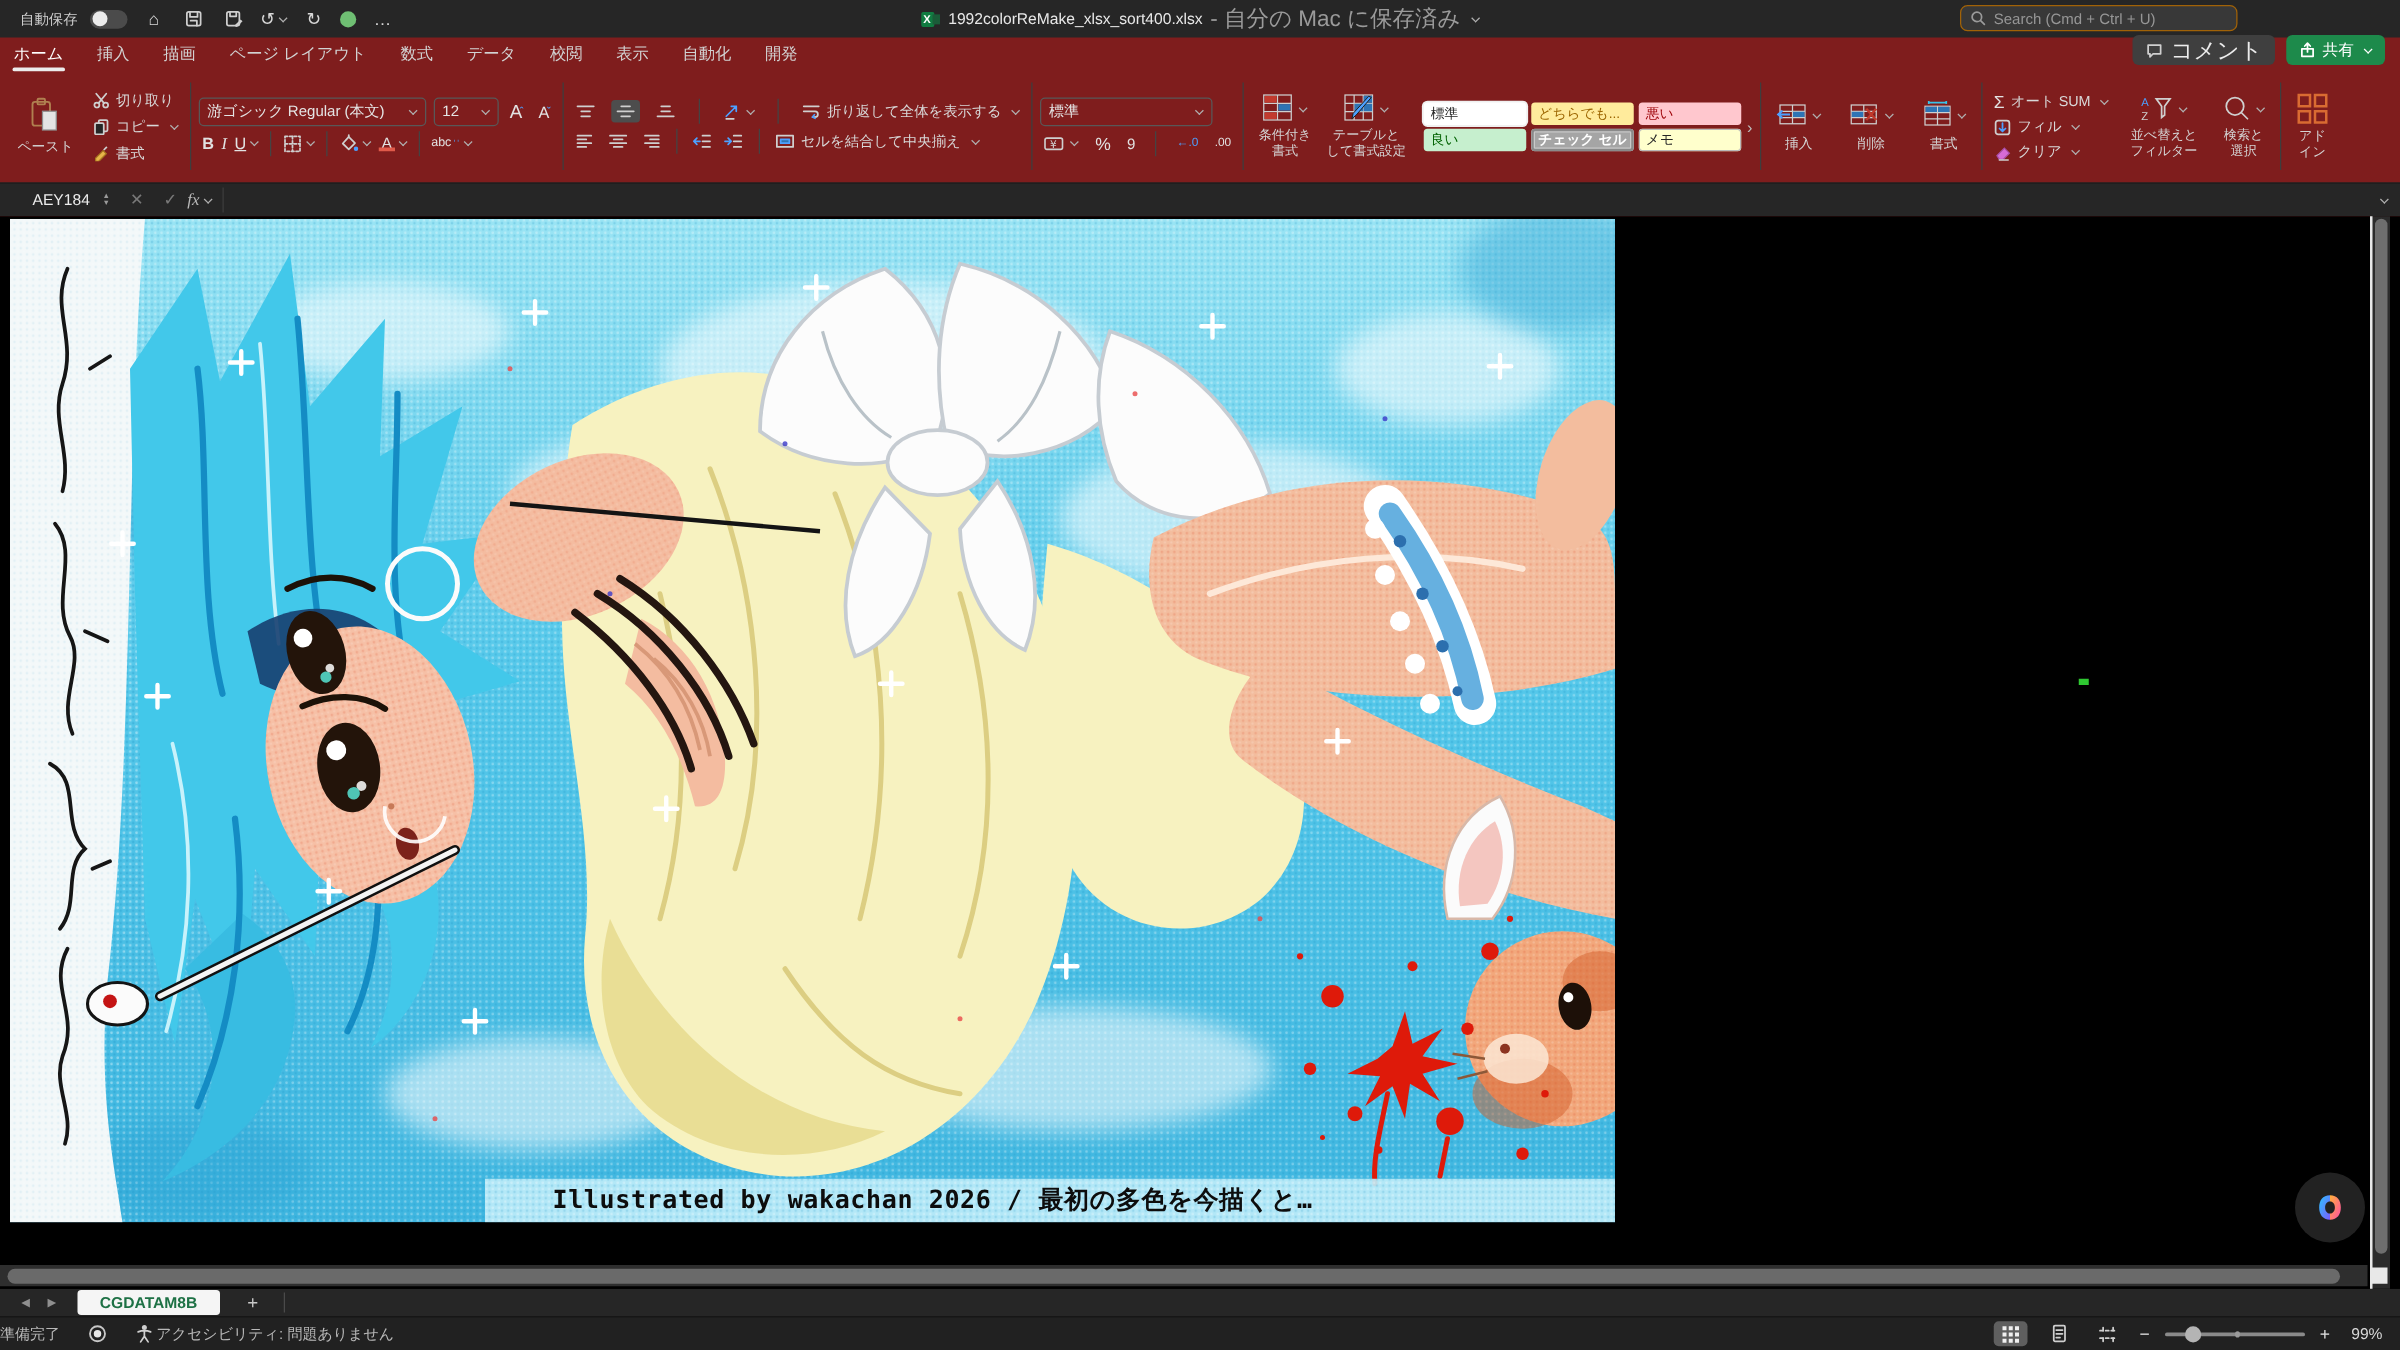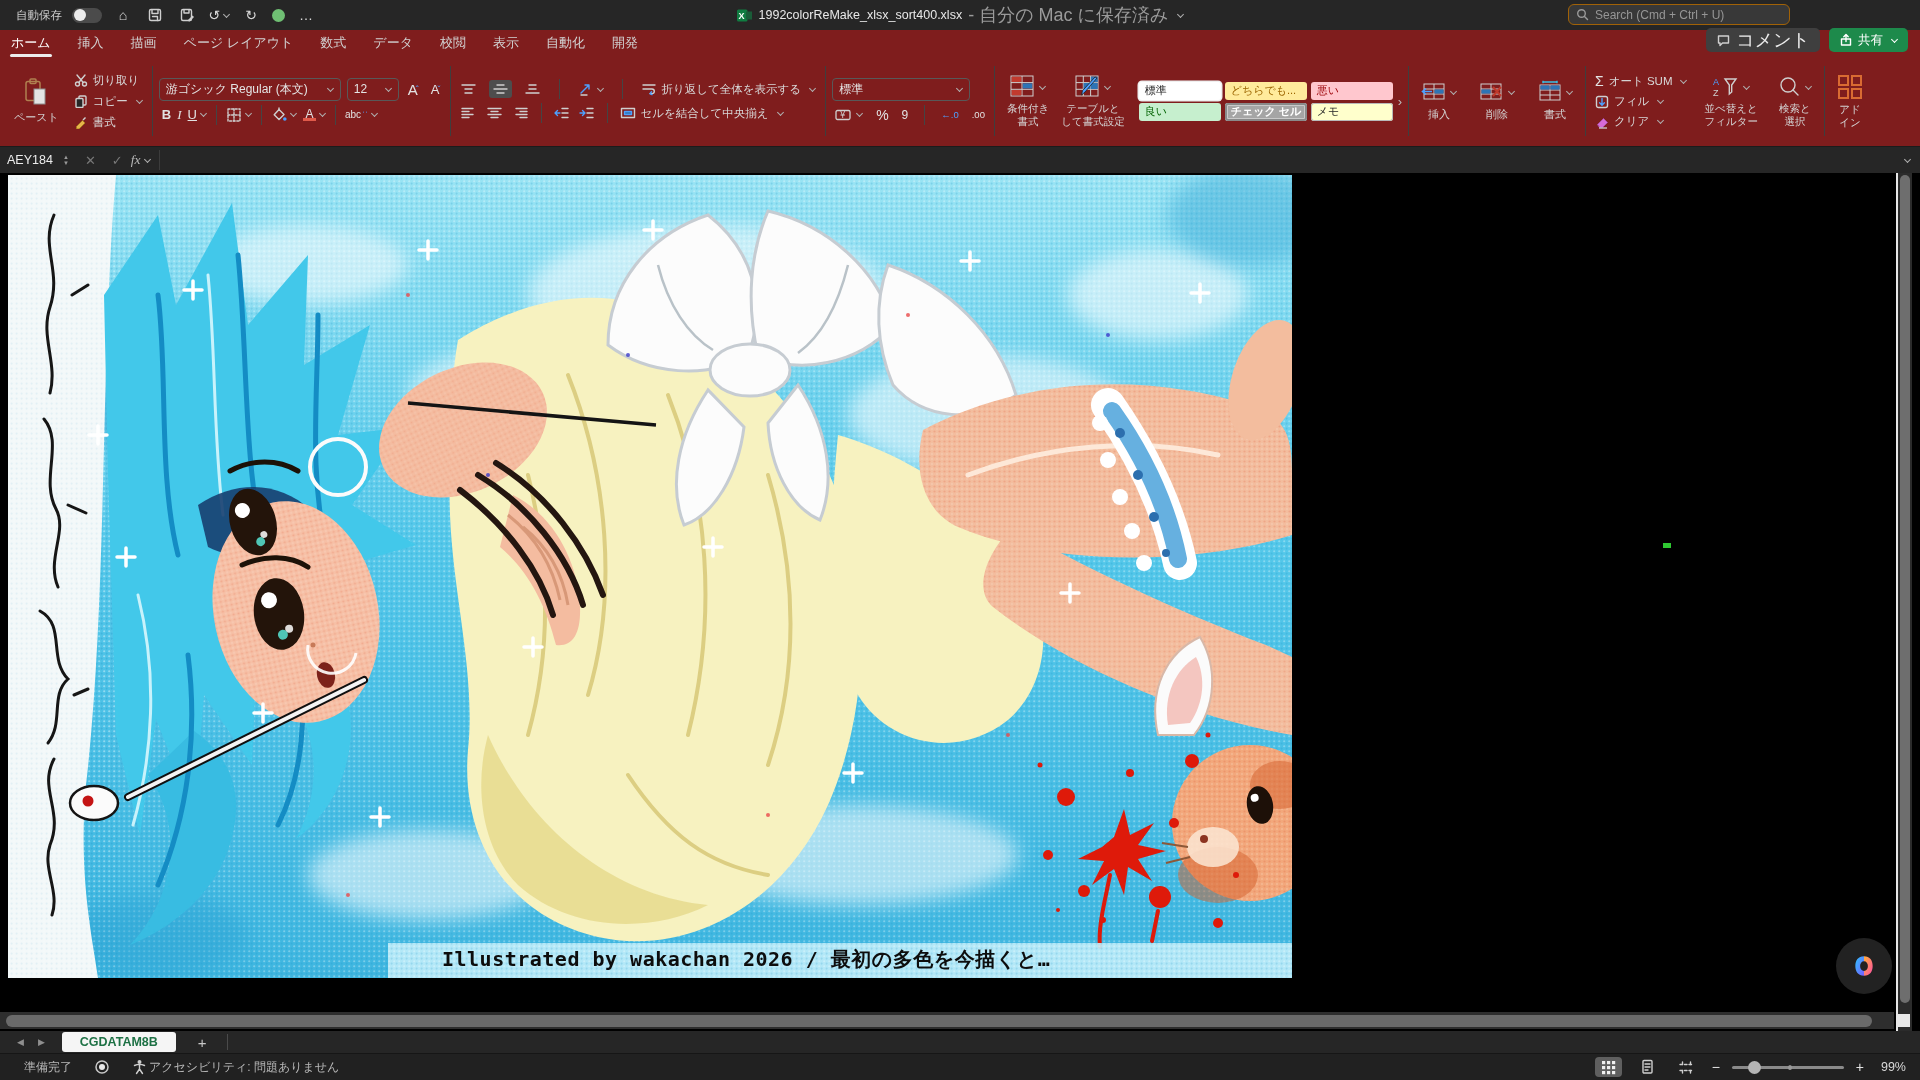--- a/index.html
+++ b/index.html
@@ -52,21 +52,21 @@
 .chip{width:82px;height:18px;border-radius:3px;font-size:11px;display:flex;align-items:center;padding:0 6px;white-space:nowrap;overflow:hidden}
 .chip.c0{background:#fff;color:#262626;box-shadow:0 0 0 1.5px #f0f0f0}
 .chip.c1{background:#ffeb9c;color:#9c6500}
 .chip.c2{background:#ffc7ce;color:#9c0006}
 .chip.c3{background:#c6efce;color:#006100}
 .chip.c4{background:#a5a5a5;color:#fff;box-shadow:inset 0 0 0 2px #8a8a8a,inset 0 0 0 3px #c9c9c9;font-weight:bold}
 .chip.c5{background:#ffffcc;color:#262626;box-shadow:inset 0 0 0 1px #b9b9b9}
 .gal{display:grid;grid-template-columns:repeat(3,auto);gap:3px 4px;margin-left:8px}
 .galarrow{color:#bdbdbd;font-size:13px;margin-left:5px}
 
-#fbar{height:27px;display:flex;align-items:center;flex:none;background:#262626;border-top:1px solid #1c1c1c;padding-left:5px}
+#fbar{height:27px;display:flex;align-items:center;flex:none;background:#262626;border-top:1px solid #1c1c1c;padding-left:24px}
 .namebox{width:58px;font-size:12.5px;color:#ececec;padding-left:2px}
 .stepper{display:flex;flex-direction:column;gap:1px;color:#9a9a9a;font-size:6px;line-height:5px;margin-right:8px}
 .fbic{color:#787878;font-size:13px;margin:0 8px}
 .fx{font-family:"Liberation Serif",serif;font-style:italic;color:#b8b8b8;font-size:13.5px}
 .finput{flex:1;height:20px;margin:0 6px 0 8px;border-left:1px solid #3c3c3c}
 
 #canvas{height:858px;position:relative;background:#000;flex:none}
 #artwork{position:absolute;left:8px;top:2px;width:1284px;height:803px;overflow:hidden}
 #artwork svg{display:block;width:100%;height:100%}
 #caption{position:absolute;left:434px;top:771px;width:850px;font-family:"DejaVu Sans Mono",monospace;font-size:20px;font-weight:600;color:#0d0d0d;letter-spacing:.5px;white-space:nowrap}
@@ -78,21 +78,21 @@
 #hthumb{margin-left:6px;width:1866px;height:12px;background:#6a6a6a;border-radius:6px}
 #hcorner{position:absolute;right:2px;top:2px;width:14px;height:13px;background:#e8e8e8}
 
 #sheetbar{height:22px;display:flex;align-items:center;background:#262626;flex:none;padding-left:12px;gap:4px}
 .sharrow{color:#8f8f8f;font-size:9px;padding:0 5px}
 .sheettab{height:20px;background:#f5f5f5;color:#1e7145;font-weight:bold;font-size:12.5px;border-radius:3px;display:flex;align-items:center;padding:0 18px;margin:0 8px}
 .addsheet{color:#c8c8c8;font-size:15px;padding:0 10px}
 .sheetdiv{width:1px;height:16px;background:#4a4a4a;margin-left:6px}
 
 #statusbar{height:27px;display:flex;align-items:center;background:#212121;flex:none;font-size:12px;color:#b8b8b8;position:relative;border-top:1px solid #161616}
-.st-left{display:flex;gap:22px;padding-left:24px}
+.st-left{display:flex;gap:22px;}
 .st-right{position:absolute;right:14px;display:flex;align-items:center;gap:12px}
 .viewbtn{width:27px;height:20px;border-radius:4px;display:flex;align-items:center;justify-content:center}
 .viewbtn.sel{background:#5f5f5f}
 .sliderwrap{display:flex;align-items:center;gap:8px}
 .track{width:112px;height:3px;background:#8a8a8a;border-radius:2px;position:relative}
 .track .mid{position:absolute;left:50%;top:-1px;width:4px;height:5px;border-radius:50%;background:#9a9a9a}
 .knob{position:absolute;left:16px;top:-5px;width:13px;height:13px;border-radius:50%;background:#b4b4b4}
 .zoomtxt{color:#d8d8d8;font-size:12.5px;min-width:30px;text-align:right}
 .acwrap{display:flex;align-items:center;gap:2px}
 </style>

